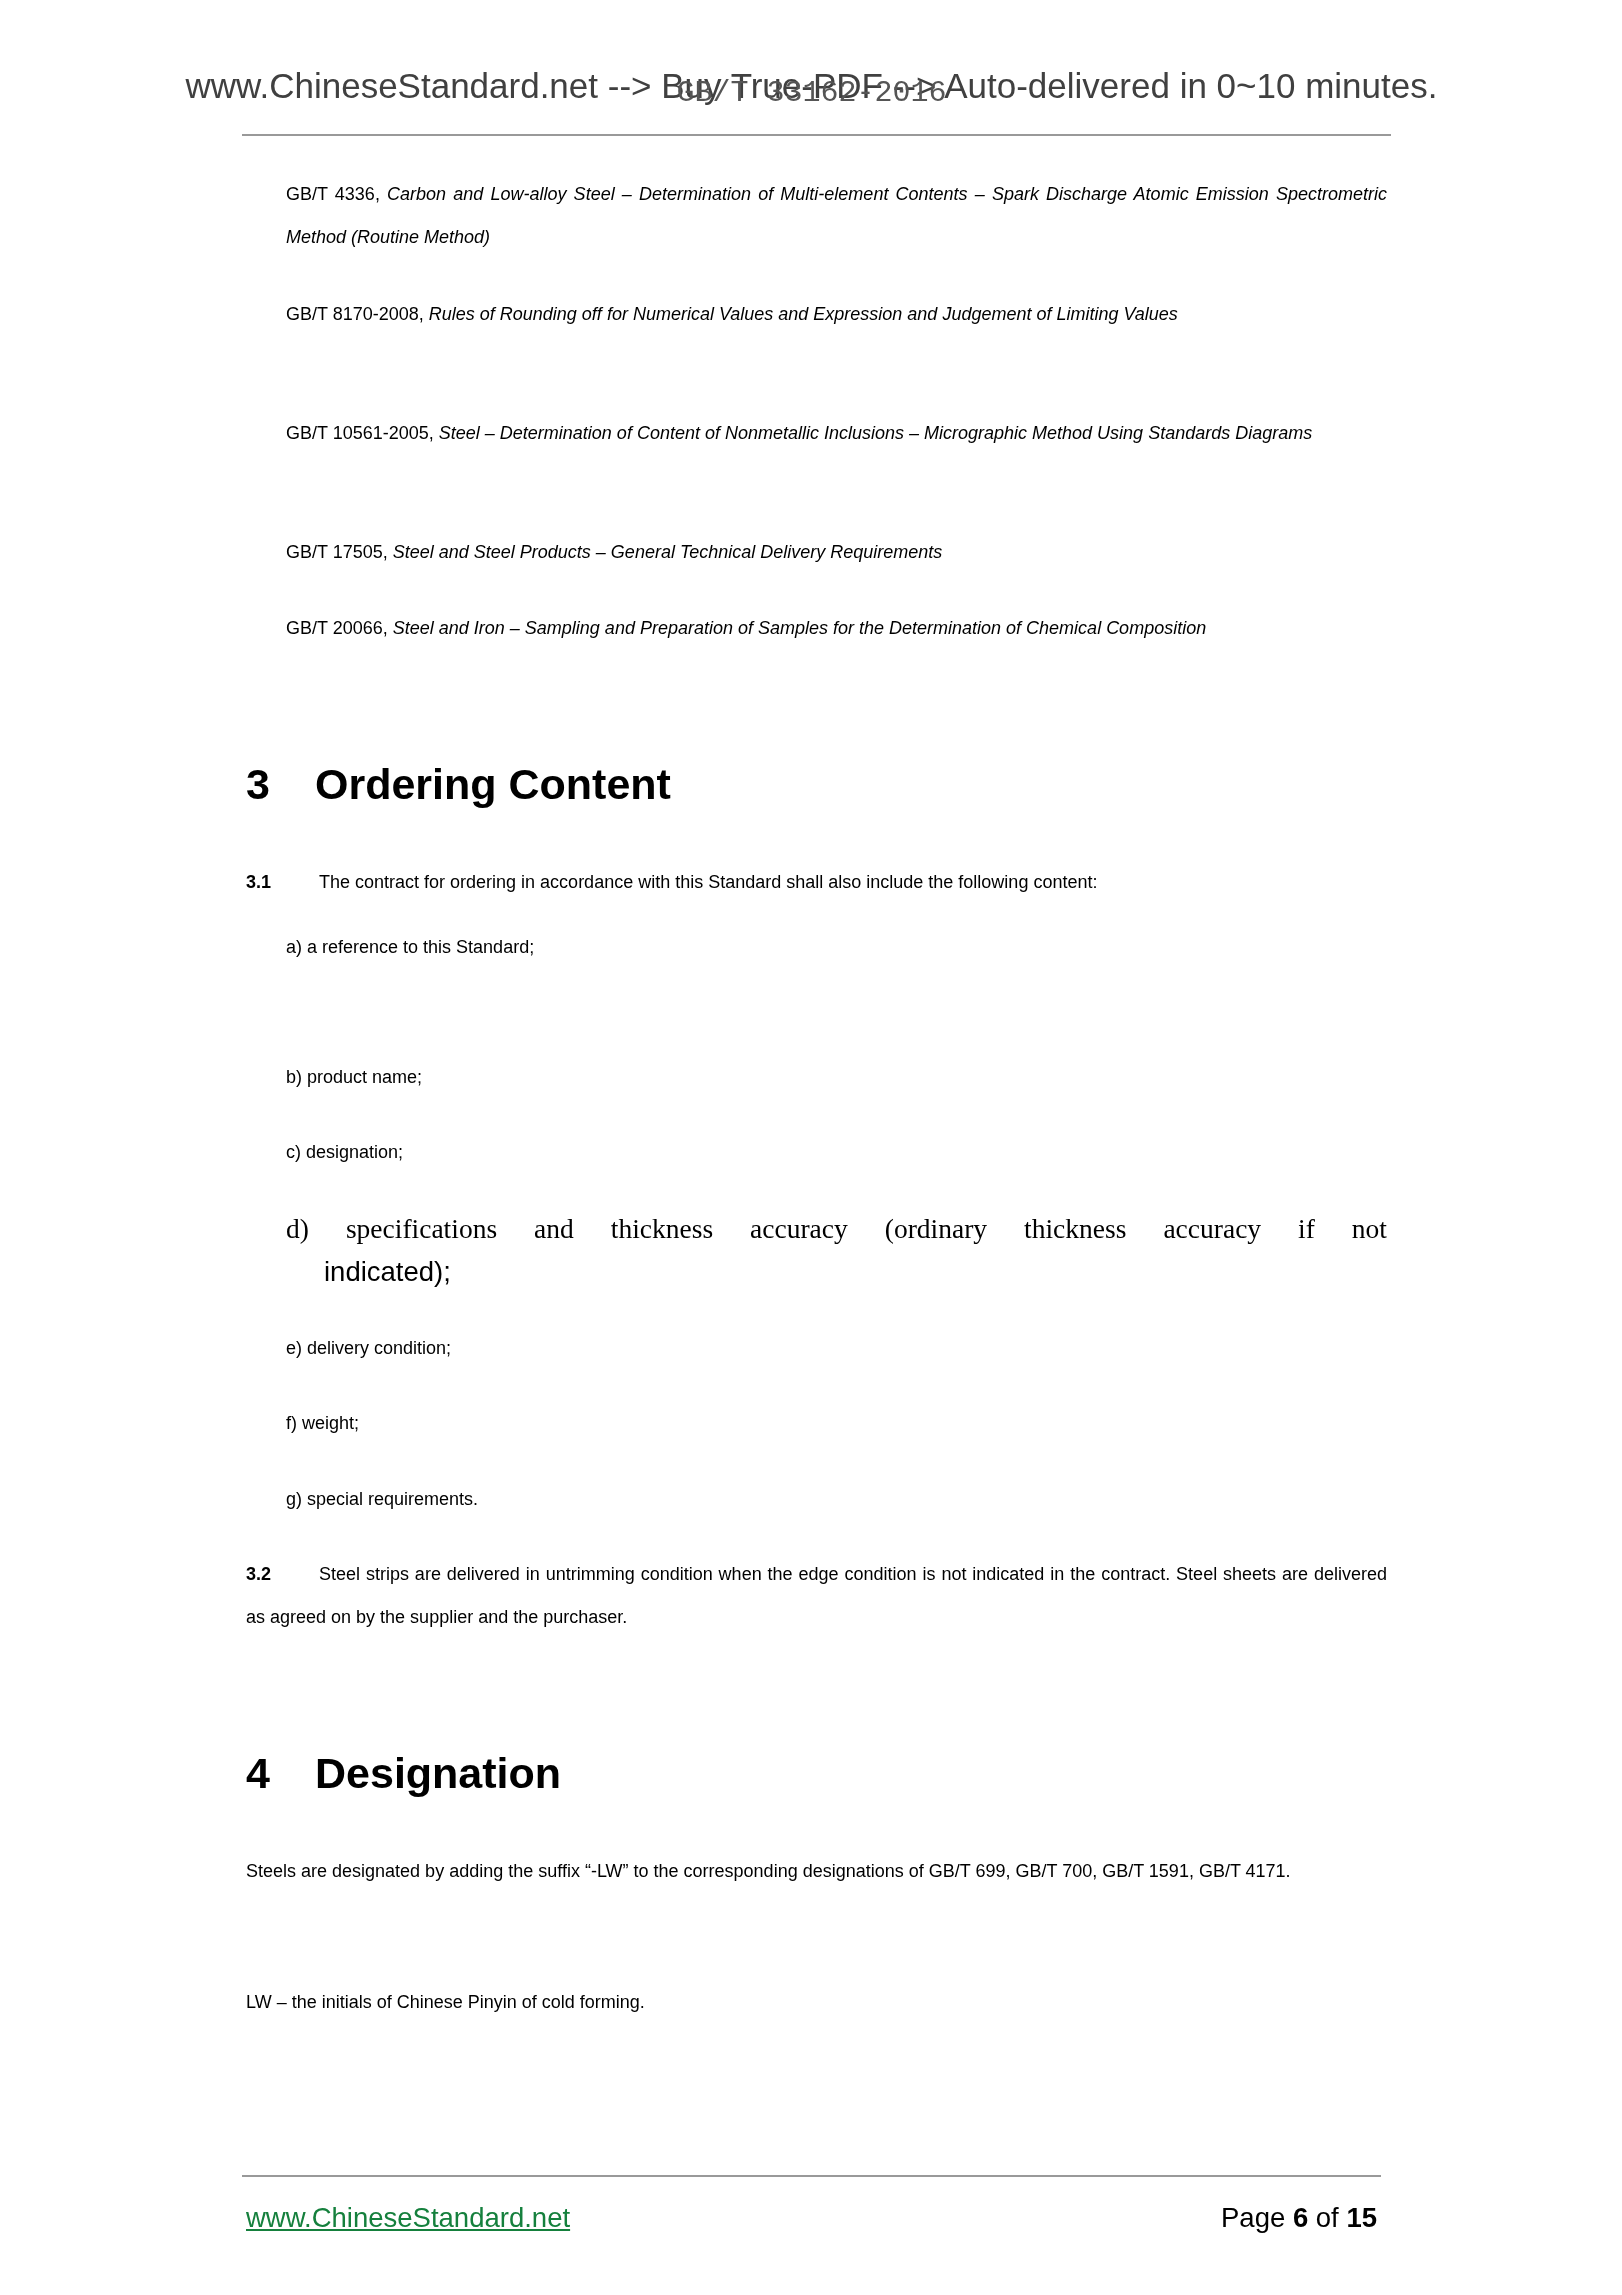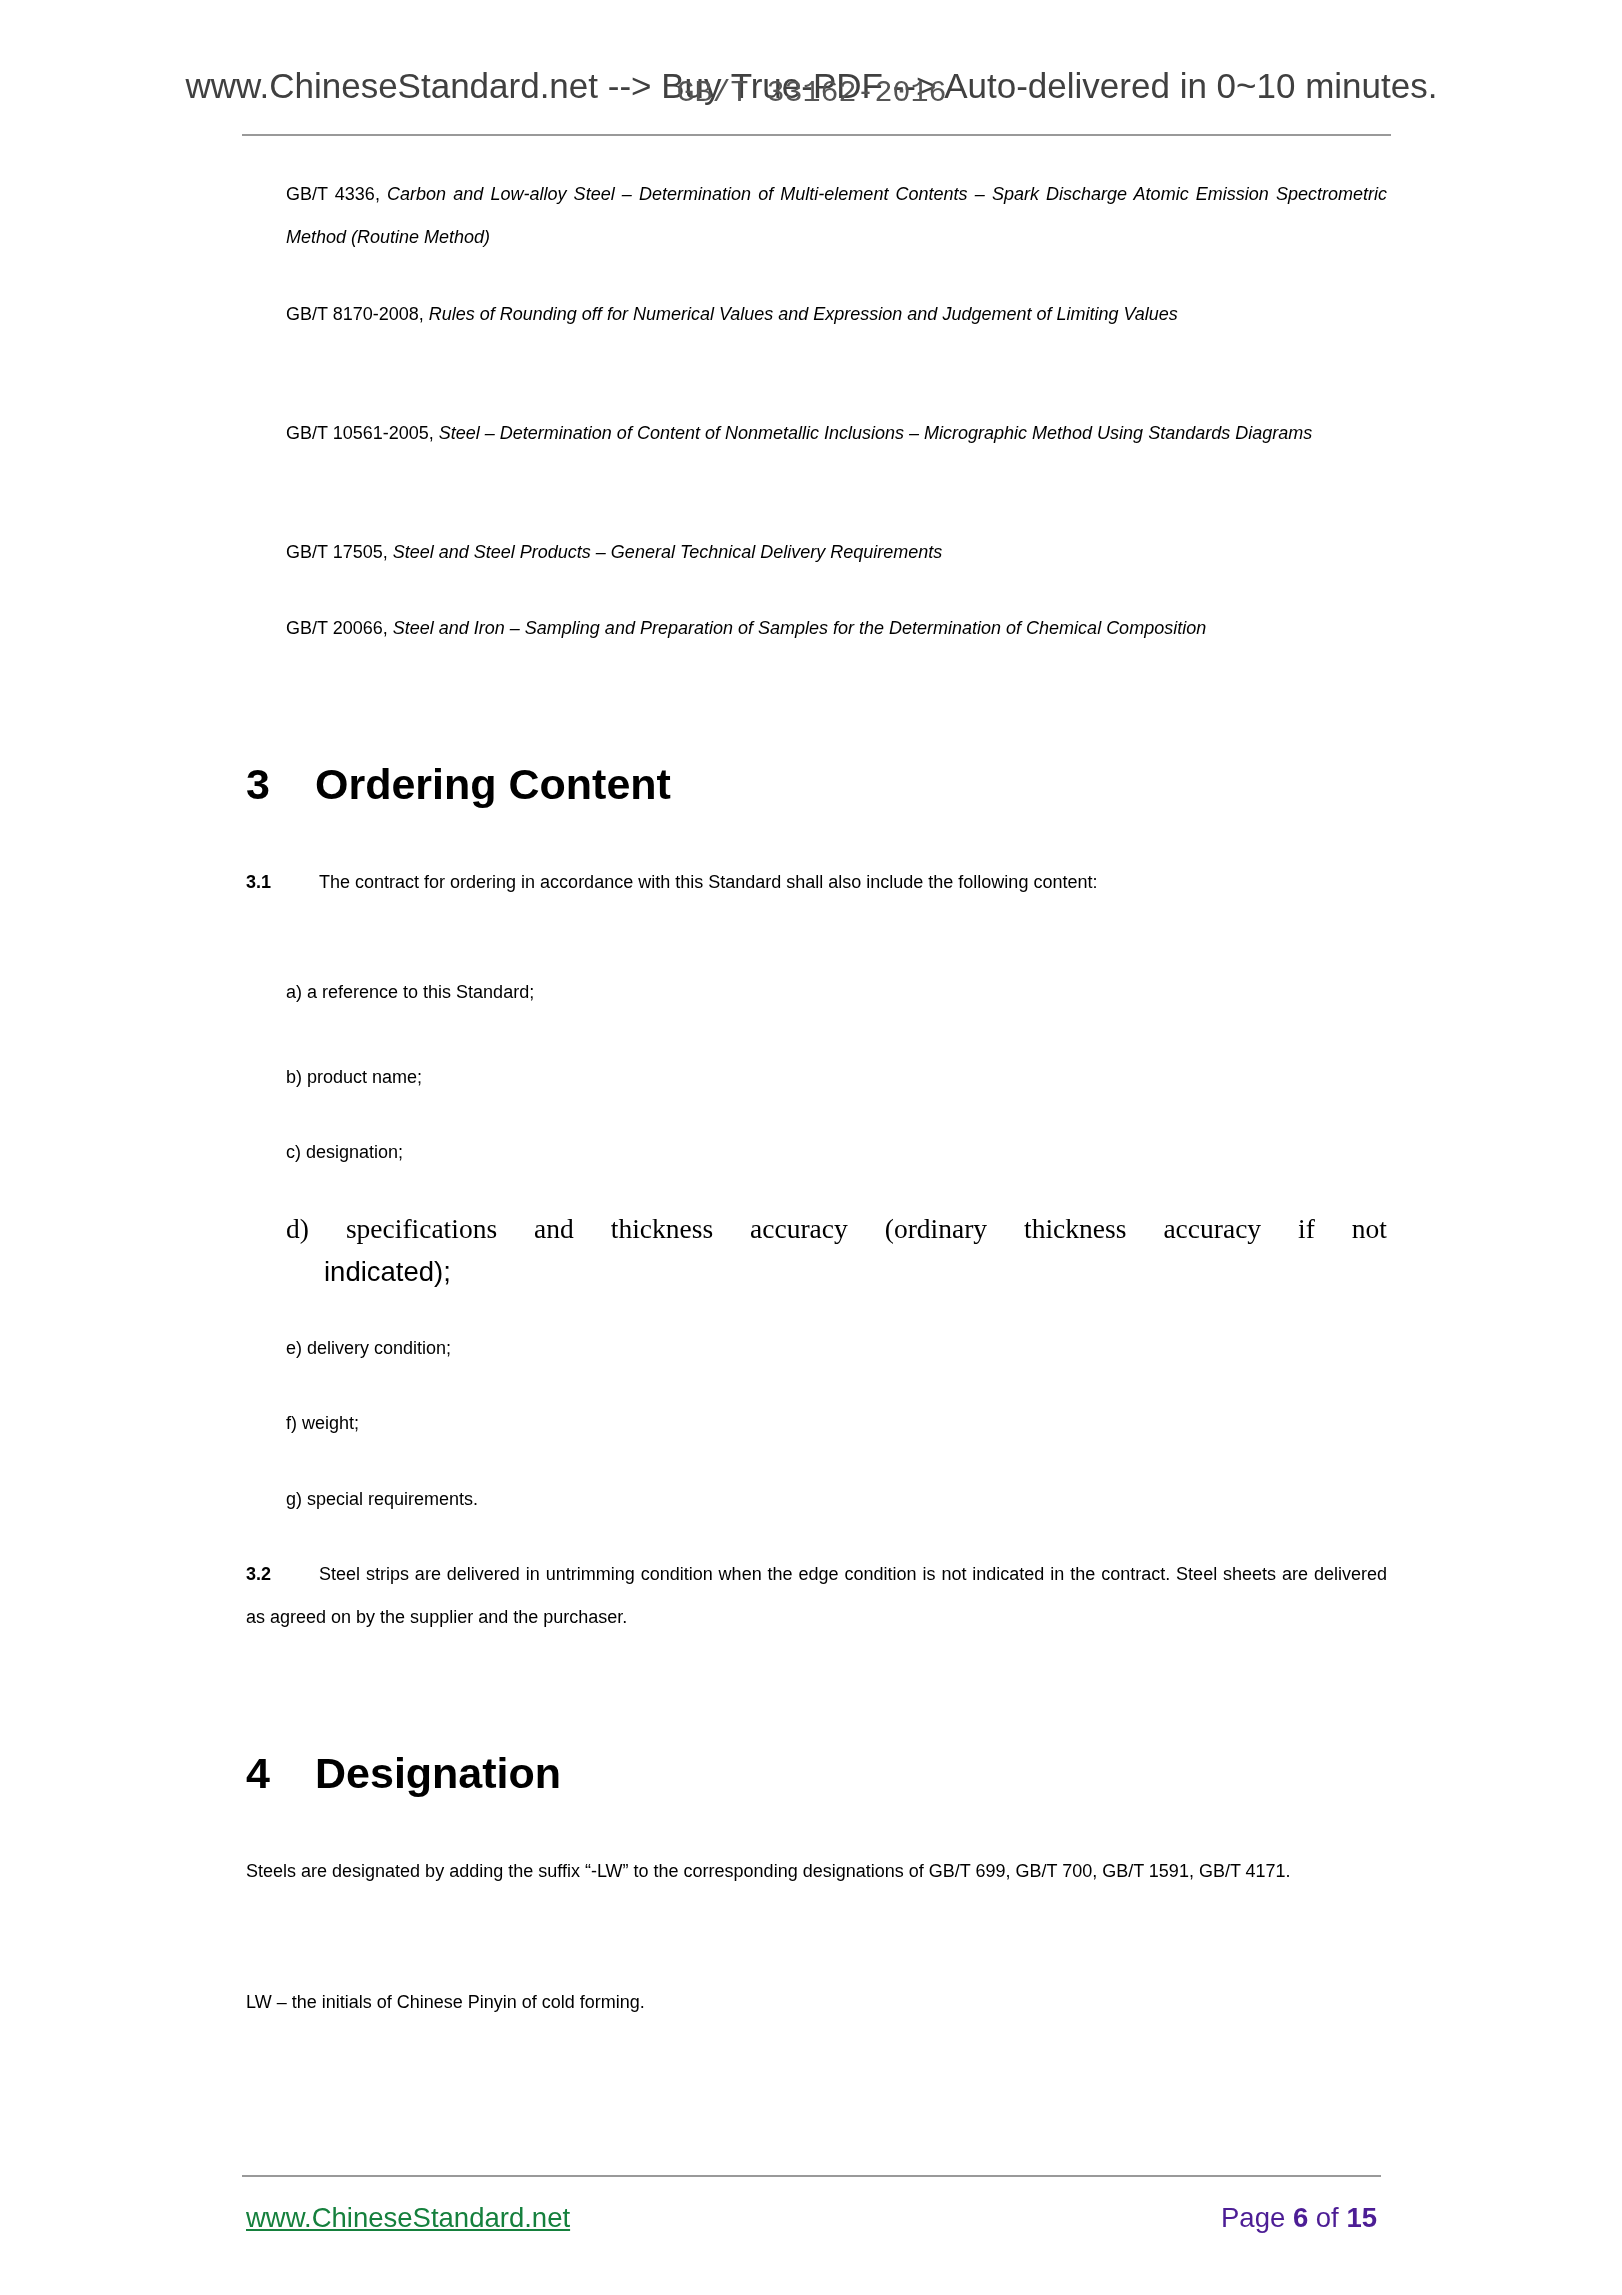--- a/index.html
+++ b/index.html
@@ -15,21 +15,21 @@
   .it { font-style:italic; }
   .h1 { position:absolute; left:246px; font-size:43px; font-weight:bold; line-height:50px; }
   .h1 .num { display:inline-block; width:69px; }
   .b { font-weight:bold; }
   .subnum { display:inline-block; width:73px; font-weight:bold; }
   .list-d { position:absolute; left:286px; width:1101px; font-size:27.5px; line-height:43px; }
   .list-d .l1 { text-align:justify; text-align-last:justify;font-family:Liberation Serif, serif; }
   .list-d .l2 { padding-left:38px; }
   .hr-bot { position:absolute; left:242px; width:1139px; top:2175px; height:1.7px; background:#999; }
   .ftr-left { position:absolute; left:246px; top:2201px; font-size:27.5px; color:#15803d; text-decoration:underline; line-height:33px; }
-  .ftr-right { position:absolute; right:246px; top:2201px; font-size:27.5px; color:#4c1d95; line-height:33px; }
+  .ftr-right { position:absolute; right:246px; top:2201px; font-size:27.5px; color:#000000; line-height:33px; }
 </style>
 </head>
 <body>
 
 <div class="hdr">www.ChineseStandard.net --&gt; Buy True-PDF --&gt; Auto-delivered in 0~10 minutes.</div>
 <div class="hdr-overlay">GB/T 33162-2016</div>
 <div class="hr-top"></div>
 
 <div class="p" style="top:173px;">
   <span>GB/T 4336, </span><span class="it">Carbon and Low-alloy Steel – Determination of Multi-element Contents – Spark Discharge Atomic Emission Spectrometric Method (Routine Method)</span>
@@ -48,21 +48,21 @@
 </div>
 
 <div class="h1" style="top:759px;">
   <span class="num">3</span><span>Ordering Content</span>
 </div>
 
 <div class="p flush" style="top:861px;">
   <span class="subnum">3.1</span><span>The contract for ordering in accordance with this Standard shall also include the following content:</span>
 </div>
 
-<div class="p" style="top:971px;">a) a reference to this Standard;</div>
+<div class="p" style="top:926px;">a) a reference to this Standard;</div>
 <div class="p" style="top:1056px;">b) product name;</div>
 <div class="p" style="top:1131px;">c) designation;</div>
 <div class="list-d" style="top:1207px;">
   <div class="l1">d) specifications and thickness accuracy (ordinary thickness accuracy if not</div>
   <div class="l2">indicated);</div>
 </div>
 <div class="p" style="top:1327px;">e) delivery condition;</div>
 <div class="p" style="top:1402px;">f) weight;</div>
 <div class="p" style="top:1478px;">g) special requirements.</div>
 

